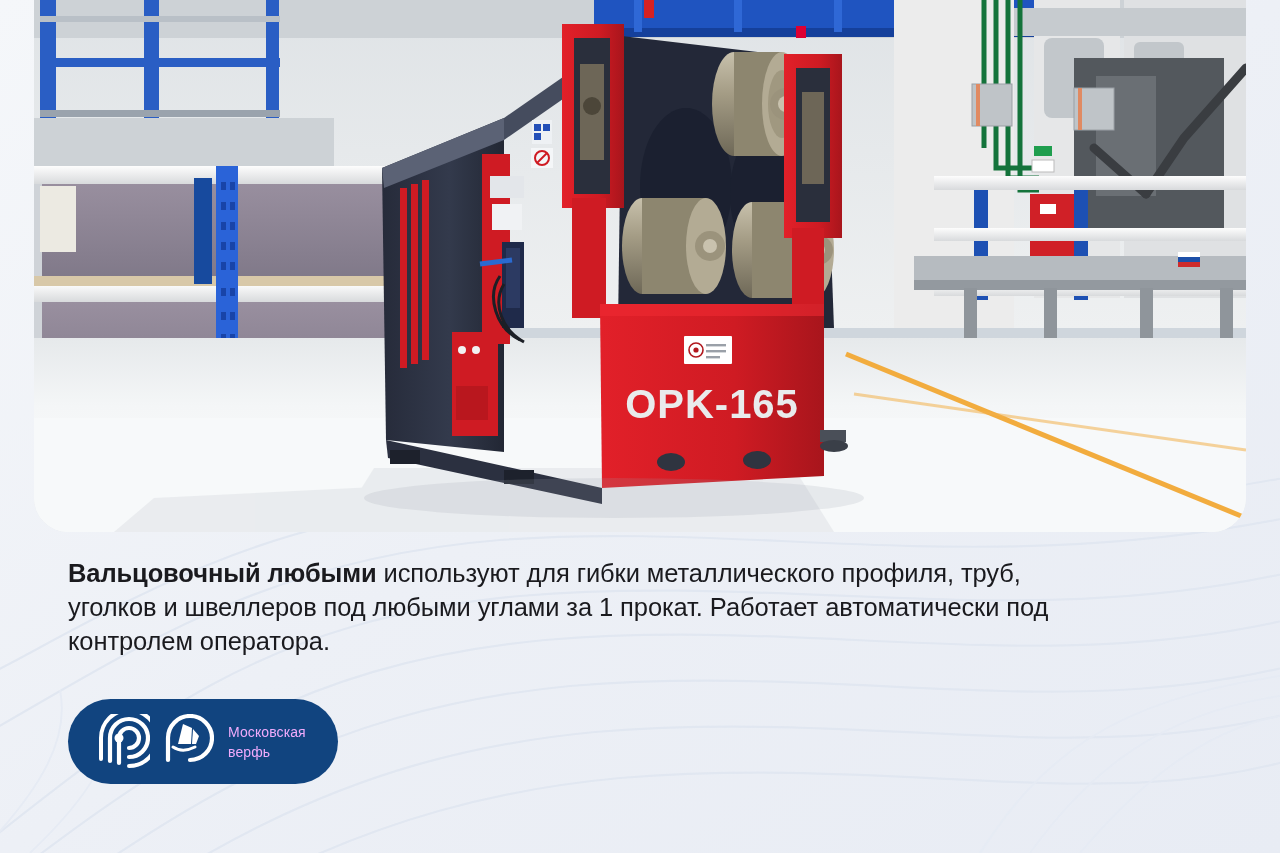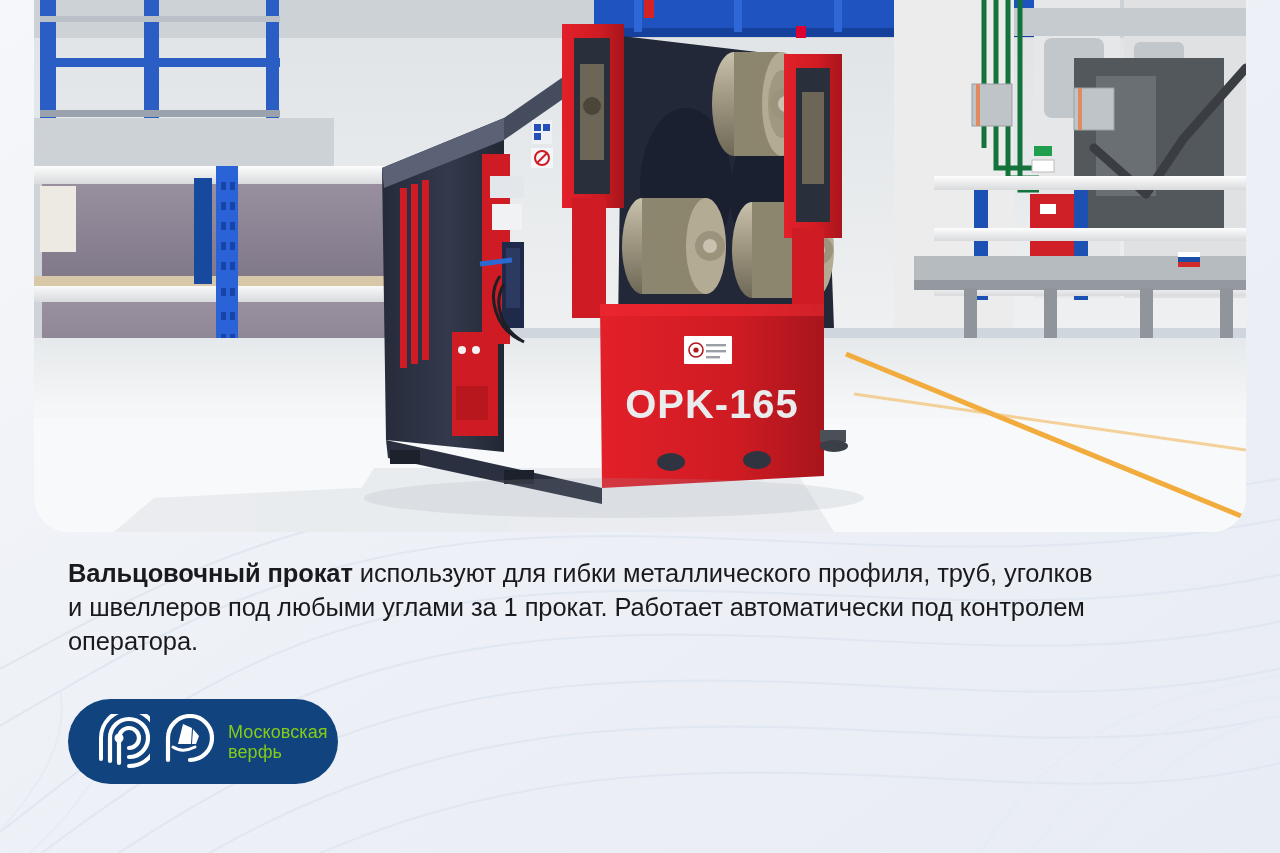--- a/index.html
+++ b/index.html
@@ -62,22 +62,22 @@
     height: 85px;
     background: #11447f;
     border-radius: 42.5px;
     display: flex;
     align-items: center;
     padding-left: 20px;
     gap: 6px;
   }
   .logo-mark { flex: 0 0 auto; display: block; }
   .logo-text {
-    color: #84cc16;
-    font-size: 18px;
+    color: #f0abfc;
+    font-size: 14px;
     line-height: 20px;
     font-weight: 500;
     letter-spacing: 0.1px;
     margin-left: 8px;
     white-space: pre-line;
   }
 </style>
 </head>
 <body>
 
@@ -381,21 +381,21 @@
       <rect x="509" y="126" width="7" height="7" fill="#2450b8"></rect>
       <rect x="500" y="135" width="7" height="7" fill="#2450b8"></rect>
       <rect x="497" y="150" width="22" height="20" fill="#f4f6f8"></rect>
       <circle cx="508" cy="160" r="7" fill="none" stroke="#cf1b23" stroke-width="2"></circle>
       <path d="M503 165 L513 155" stroke="#cf1b23" stroke-width="2"></path>
     </g>
   </svg>
 </div>
 
 <p class="caption">
-  <b>Вальцовочный прокат</b><span> используют для гибки металлического профиля, труб, уголков и швеллеров под любыми углами за 1 прокат. Работает автоматически под контролем оператора.</span>
+  <b>Вальцовочный любыми</b><span> используют для гибки металлического профиля, труб, уголков и швеллеров под любыми углами за 1 прокат. Работает автоматически под контролем оператора.</span>
 </p>
 
 <div class="logo-badge">
   <svg class="logo-mark" width="62" height="56" viewBox="0 0 62 56">
     <g fill="none" stroke="#ffffff" stroke-width="4.2" stroke-linecap="round">
       <path d="M31 49 C 31 49 31 26 31 24 A 10 10 0 1 1 41 34"></path>
       <path d="M22 47 C 22 47 22 27 22 24 A 19 19 0 1 1 41 43"></path>
       <path d="M13 45 C 13 45 13 28 13 24 A 28 28 0 1 1 41 52" stroke-width="4"></path>
     </g>
     <circle cx="31" cy="24" r="4.5" fill="#ffffff"></circle>

